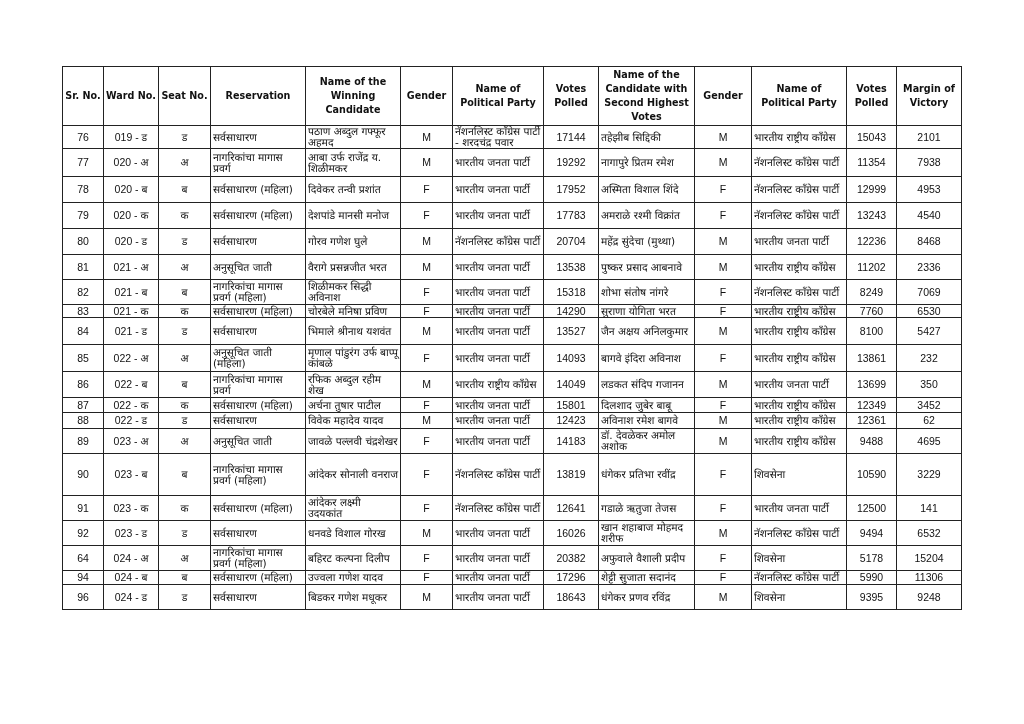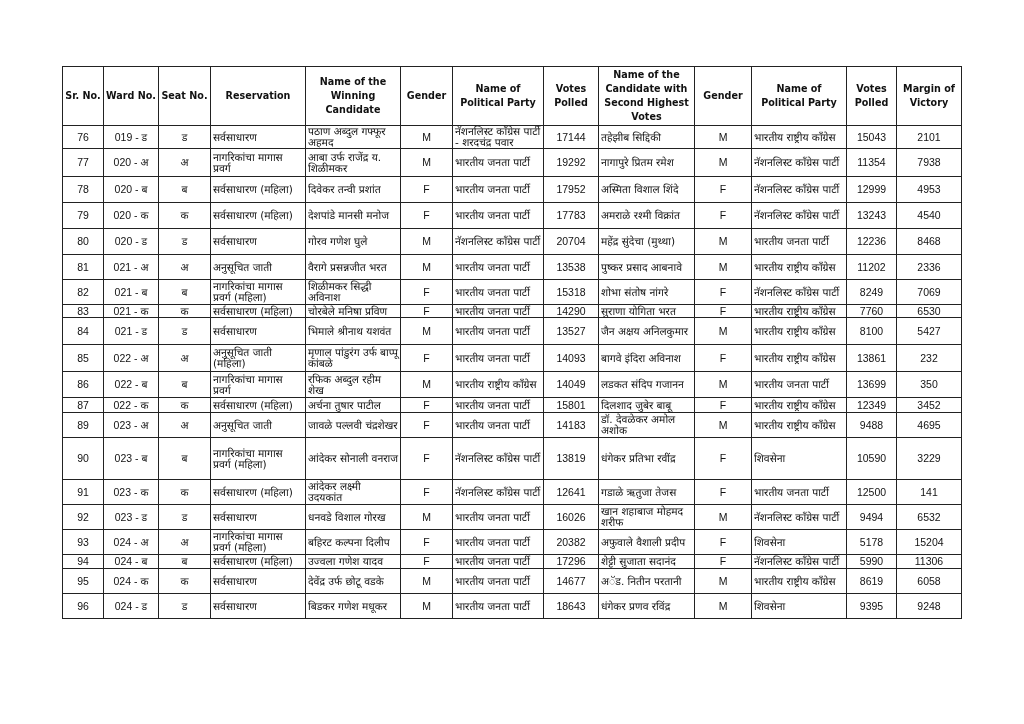--- a/index.html
+++ b/index.html
@@ -221,20 +221,35 @@
         <td class="l">अर्चना तुषार पाटील</td>
         <td class="c">F</td>
         <td class="l">भारतीय जनता पार्टी</td>
         <td class="n">15801</td>
         <td class="l">दिलशाद जुबेर बाबू</td>
         <td class="c">F</td>
         <td class="l">भारतीय राष्ट्रीय काँग्रेस</td>
         <td class="n">12349</td>
         <td class="n">3452</td>
       </tr>
+      <tr style="height: 16px;">
+        <td class="c">88</td>
+        <td class="c">022 - ड</td>
+        <td class="c">ड</td>
+        <td class="l">सर्वसाधारण</td>
+        <td class="l">विवेक महादेव यादव</td>
+        <td class="c">M</td>
+        <td class="l">भारतीय जनता पार्टी</td>
+        <td class="n">12423</td>
+        <td class="l">अविनाश रमेश बागवे</td>
+        <td class="c">M</td>
+        <td class="l">भारतीय राष्ट्रीय काँग्रेस</td>
+        <td class="n">12361</td>
+        <td class="n">62</td>
+      </tr>
       <tr style="height: 25px;">
         <td class="c">89</td>
         <td class="c">023 - अ</td>
         <td class="c">अ</td>
         <td class="l">अनुसूचित जाती</td>
         <td class="l">जावळे पल्लवी चंद्रशेखर</td>
         <td class="c">F</td>
         <td class="l">भारतीय जनता पार्टी</td>
         <td class="n">14183</td>
         <td class="l">डॉ. देवळेकर अमोल अशोक</td>
@@ -282,21 +297,21 @@
         <td class="c">M</td>
         <td class="l">भारतीय जनता पार्टी</td>
         <td class="n">16026</td>
         <td class="l">खान शहाबाज मोहमद शरीफ</td>
         <td class="c">M</td>
         <td class="l">नॅशनलिस्ट काँग्रेस पार्टी</td>
         <td class="n">9494</td>
         <td class="n">6532</td>
       </tr>
       <tr style="height: 25px;">
-        <td class="c">93</td>
+        <td class="c">64</td>
         <td class="c">024 - अ</td>
         <td class="c">अ</td>
         <td class="l">नागरिकांचा मागास प्रवर्ग (महिला)</td>
         <td class="l">बहिरट कल्पना दिलीप</td>
         <td class="c">F</td>
         <td class="l">भारतीय जनता पार्टी</td>
         <td class="n">20382</td>
         <td class="l">अफुवाले वैशाली प्रदीप</td>
         <td class="c">F</td>
         <td class="l">शिवसेना</td>
@@ -310,35 +325,20 @@
         <td class="l">सर्वसाधारण (महिला)</td>
         <td class="l">उज्वला गणेश यादव</td>
         <td class="c">F</td>
         <td class="l">भारतीय जनता पार्टी</td>
         <td class="n">17296</td>
         <td class="l">शेट्टी सुजाता सदानंद</td>
         <td class="c">F</td>
         <td class="l">नॅशनलिस्ट काँग्रेस पार्टी</td>
         <td class="n">5990</td>
         <td class="n">11306</td>
-      </tr>
-      <tr style="height: 25px;">
-        <td class="c">95</td>
-        <td class="c">024 - क</td>
-        <td class="c">क</td>
-        <td class="l">सर्वसाधारण</td>
-        <td class="l">देवेंद्र उर्फ छोटू वडके</td>
-        <td class="c">M</td>
-        <td class="l">भारतीय जनता पार्टी</td>
-        <td class="n">14677</td>
-        <td class="l">अॅड. नितीन परतानी</td>
-        <td class="c">M</td>
-        <td class="l">भारतीय राष्ट्रीय काँग्रेस</td>
-        <td class="n">8619</td>
-        <td class="n">6058</td>
       </tr>
       <tr style="height: 25px;">
         <td class="c">96</td>
         <td class="c">024 - ड</td>
         <td class="c">ड</td>
         <td class="l">सर्वसाधारण</td>
         <td class="l">बिडकर गणेश मधूकर</td>
         <td class="c">M</td>
         <td class="l">भारतीय जनता पार्टी</td>
         <td class="n">18643</td>

